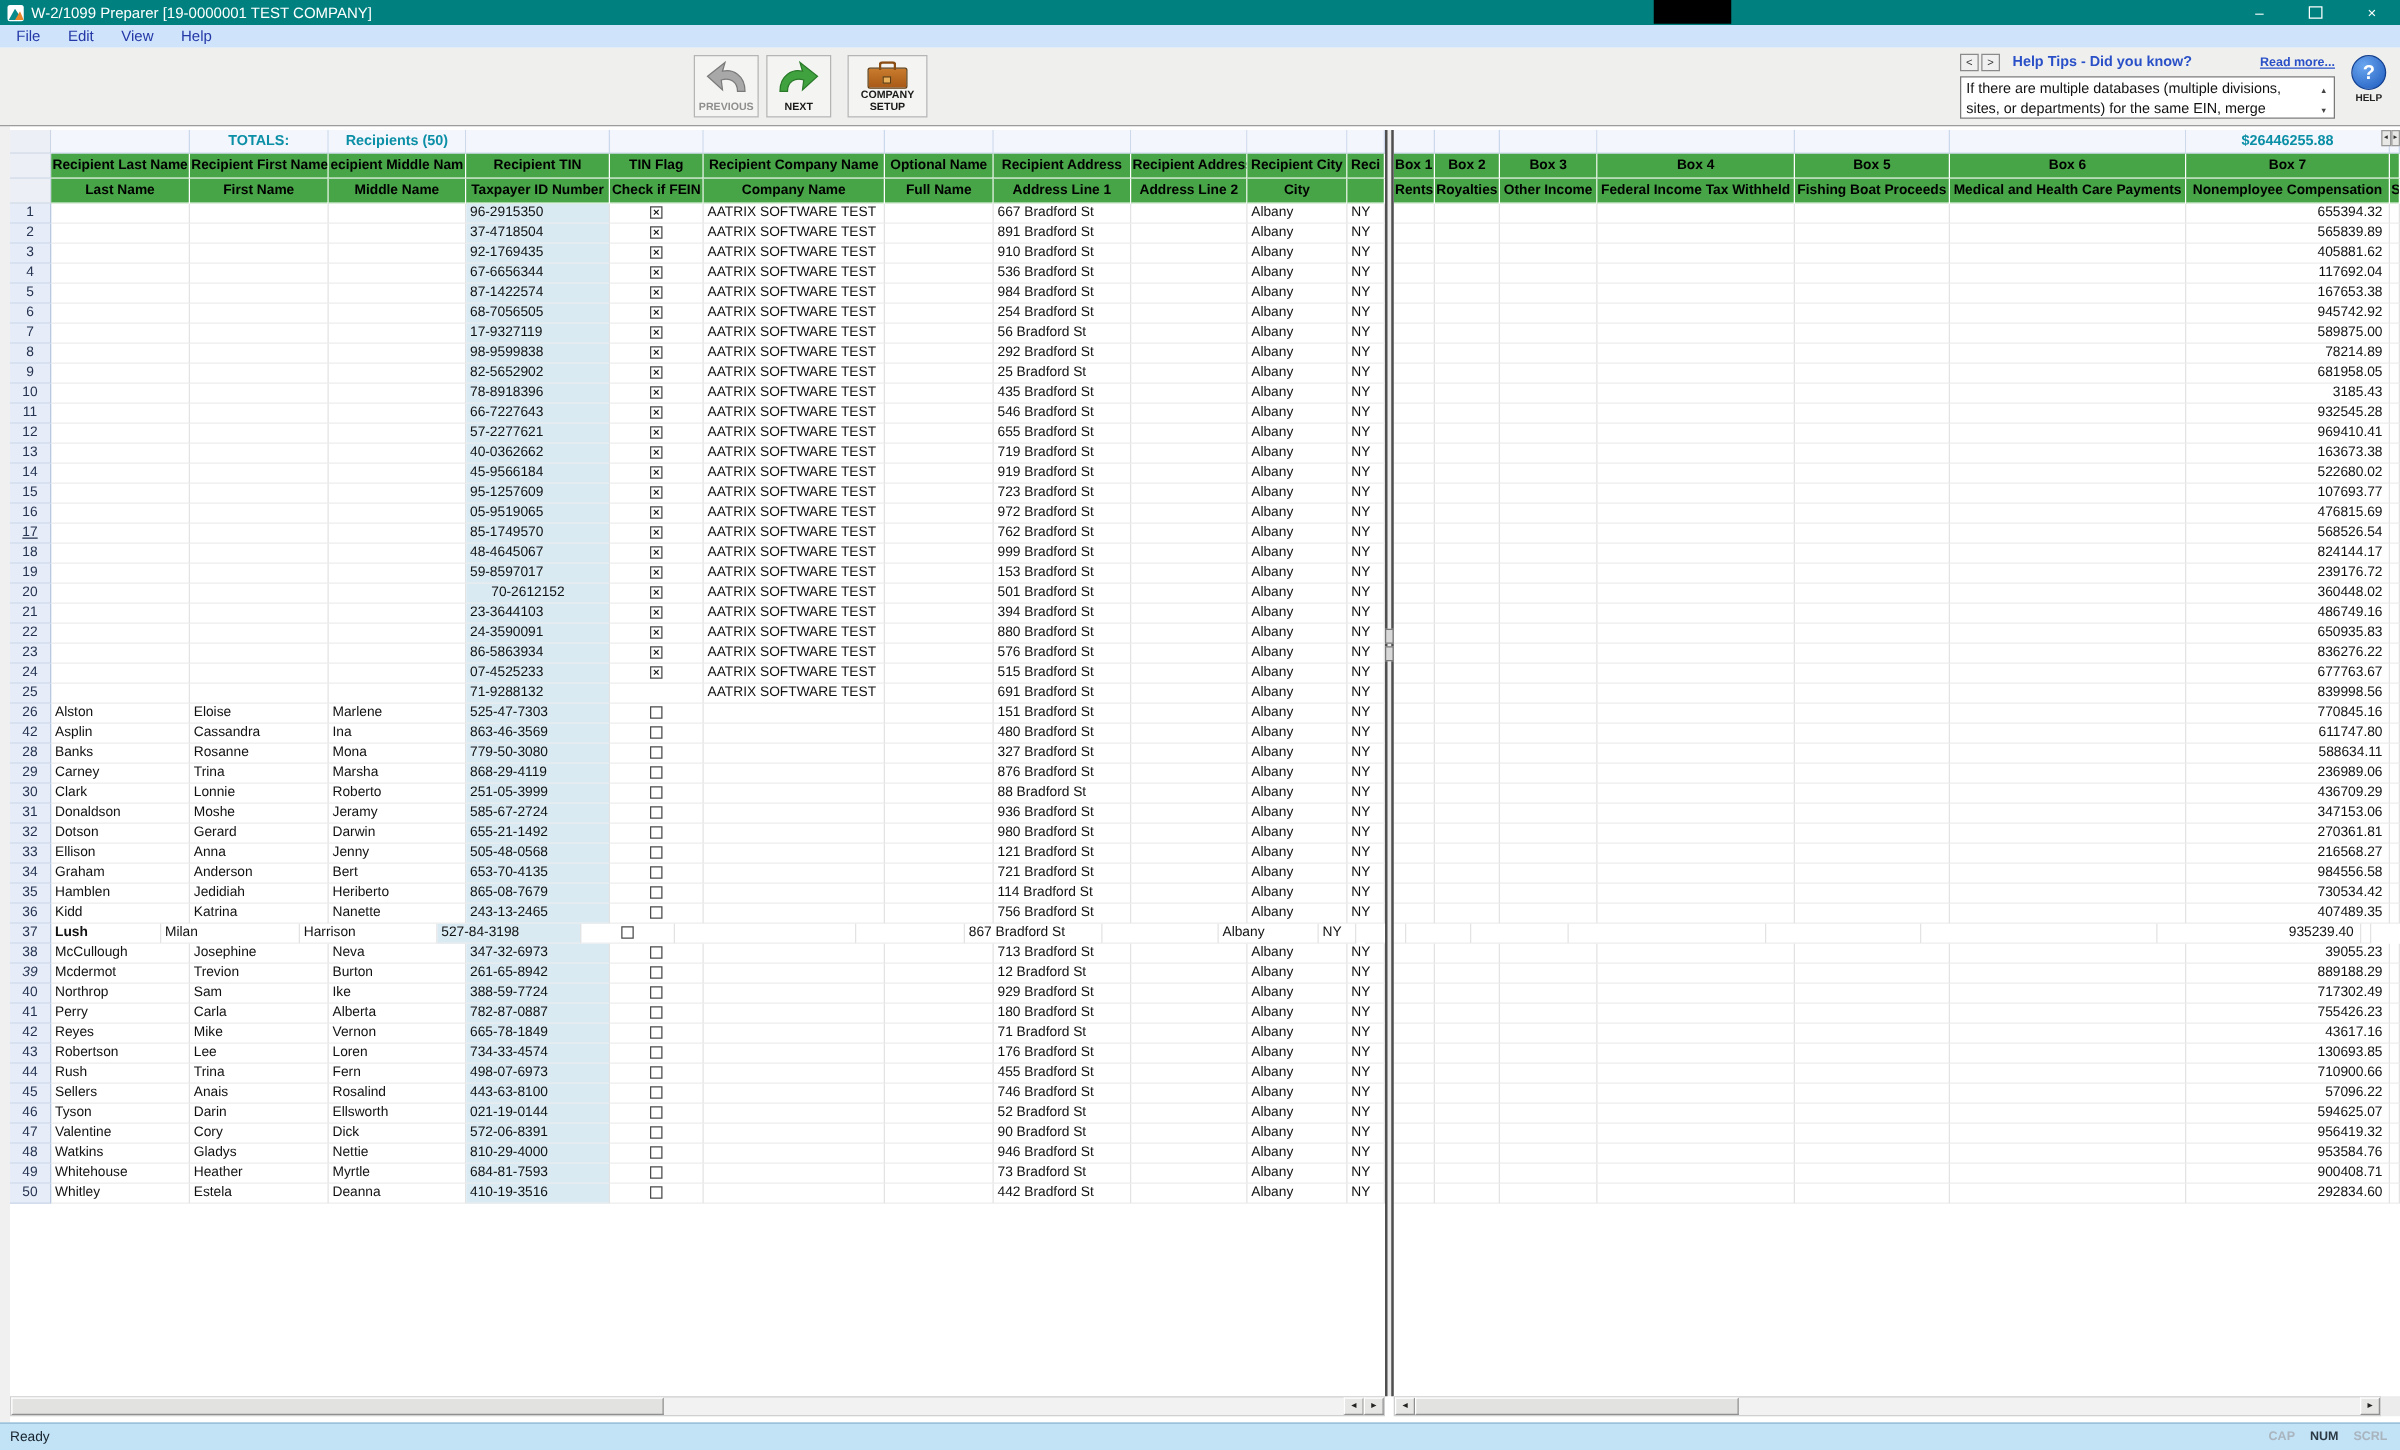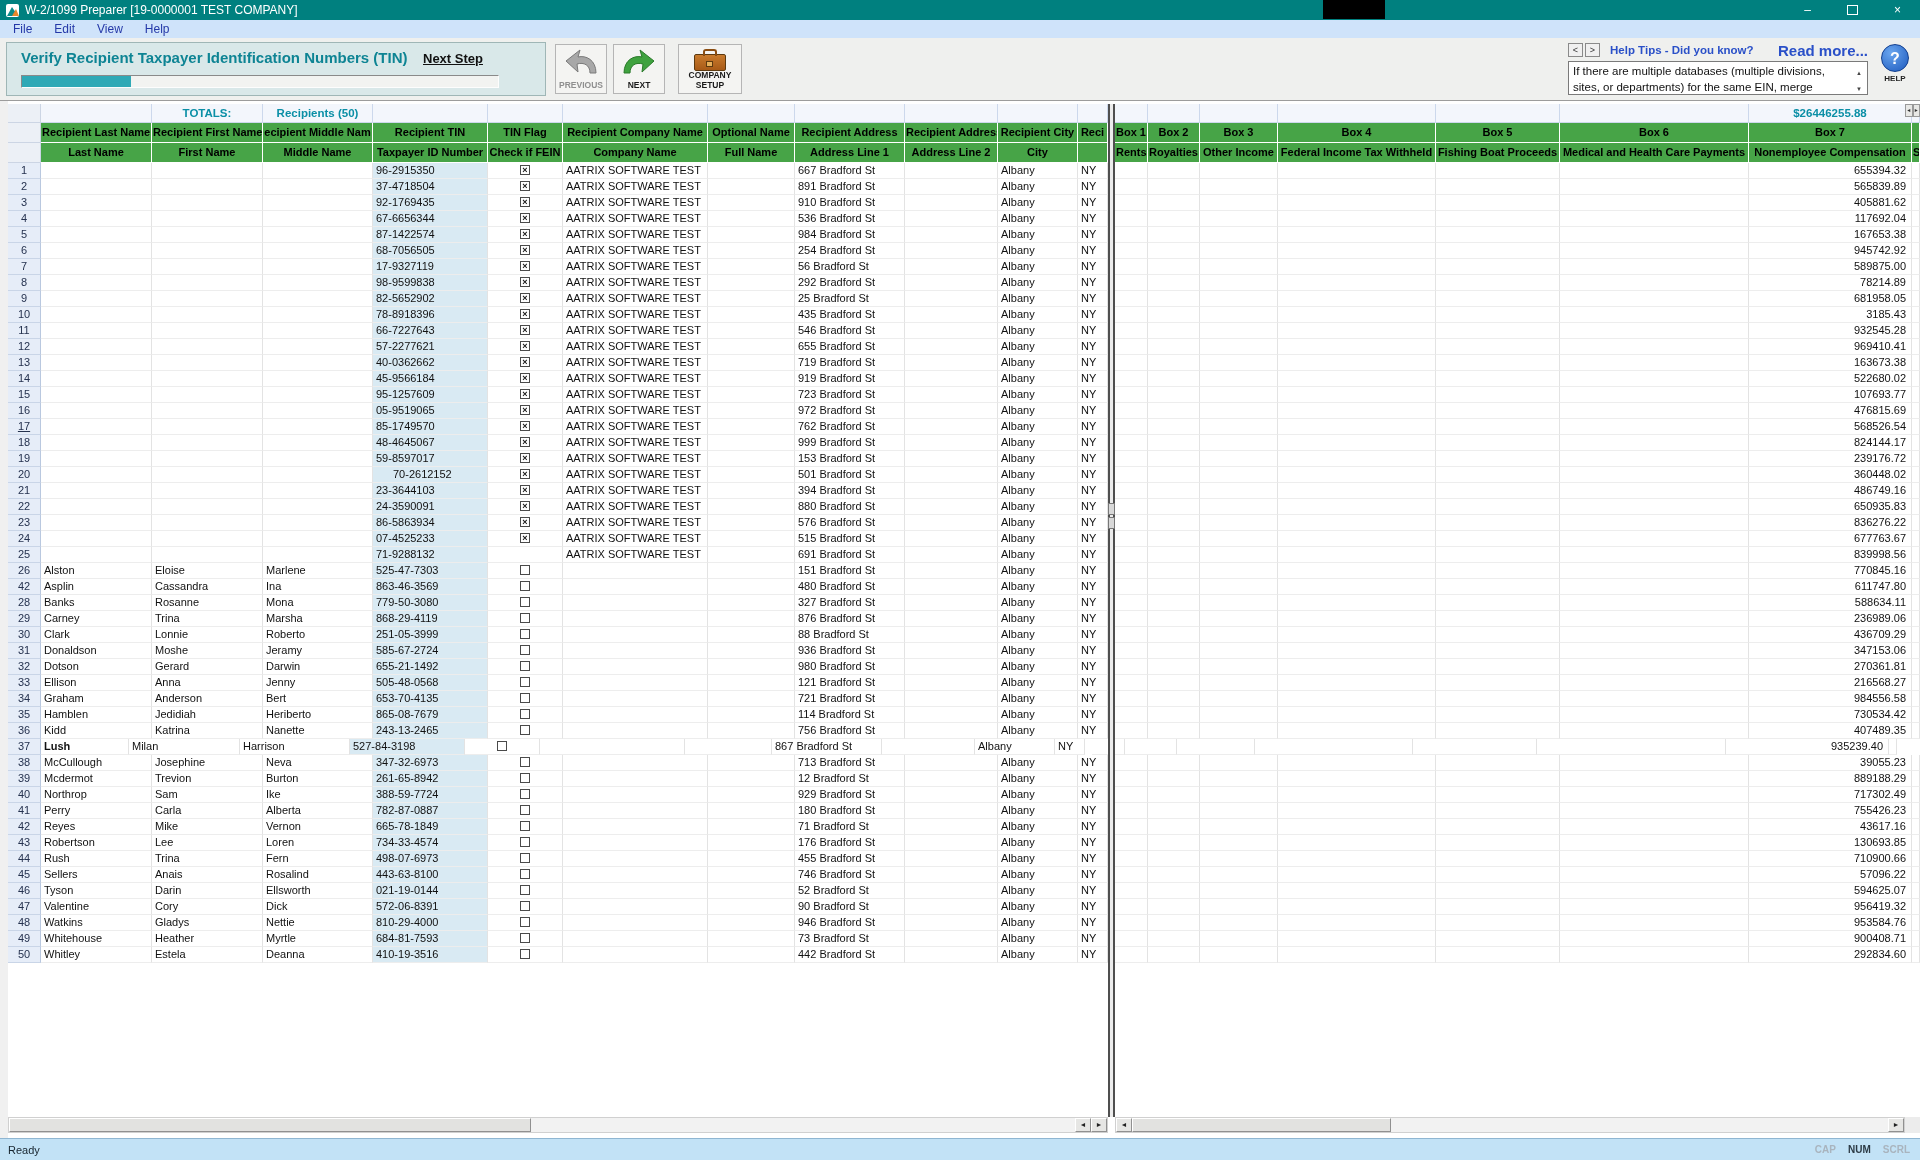--- a/index.html
+++ b/index.html
@@ -28,21 +28,21 @@
   .tbtn{position:absolute;top:6px;width:52px;height:50px;background:#f4f4f2;border:1px solid #b5b5b5;display:flex;flex-direction:column;align-items:center;padding-top:3px;box-sizing:border-box}
   .tbtn-label{font-size:8.5px;font-weight:bold;margin-top:auto;margin-bottom:3px;text-align:center;line-height:1.1}
   .bc{width:30px;height:18px;background:linear-gradient(#c97b2d,#a85a17);border:1px solid #5d3a10;border-radius:2px;position:relative;margin:6px auto 0}
   .bc:before{content:'';position:absolute;top:-6px;left:8px;width:10px;height:5px;border:2px solid #8a4d12;border-bottom:none;border-radius:3px 3px 0 0}
   .bc:after{content:'';position:absolute;top:6px;left:11px;width:5px;height:4px;background:#e8b05a;border:1px solid #5d3a10}
   
   .tips-panel{position:absolute;left:1568px;top:3px;width:300px;height:56px}
   .tips-head{display:flex;align-items:center;height:18px}
   .tip-nav{width:15px;height:14px;border:1px solid #8a8a8a;background:#f0f0f0;font-size:9px;display:flex;align-items:center;justify-content:center;color:#333;box-sizing:border-box}
   .tips-title{color:#2a50c8;font-weight:bold;font-size:11.5px;margin-left:10px;white-space:nowrap}
-  .read-more{color:#2a50c8;font-weight:bold;font-size:15px;margin-left:auto;white-space:nowrap}
+  .read-more{color:#2a50c8;font-weight:bold;font-size:10px;margin-left:auto;text-decoration:underline;white-space:nowrap}
   .tips-box{position:relative;margin-top:2px;height:34px;background:#fff;border:1px solid #7a7a7a;font-size:11.5px;padding:1px 18px 0 4px;line-height:16px;color:#111;box-sizing:border-box}
   .tips-scroll{position:absolute;right:1px;top:1px;bottom:1px;width:14px;display:flex;flex-direction:column;justify-content:space-between;align-items:center;font-size:6px;color:#444;padding:2px 0;box-sizing:border-box}
   .help-btn{position:absolute;left:1874px;top:5px;width:42px;height:52px;text-align:center}
   .help-circle{width:28px;height:28px;border-radius:50%;background:radial-gradient(circle at 35% 30%,#6aa6ef,#1c59bd);border:1px solid #123f8f;color:#fff;font-weight:bold;font-size:16px;line-height:28px;margin:1px auto 2px;box-sizing:border-box}
   .help-label{font-size:8px;font-weight:bold;color:#222}
   
   .left-gutter{position:absolute;left:0;top:101px;width:8px;height:1037px;background:#f0f0f0}
   .grid{position:absolute;left:8px;top:104px;width:1912px;z-index:2}
   .grow{display:flex}
   .gc{box-sizing:border-box;flex:0 0 auto;overflow:hidden;white-space:nowrap;font-size:11px;padding:0 3px;border-right:1px solid #e3e3e3;border-bottom:1px solid #ededed;height:16px;line-height:15px;color:#111}
@@ -92,27 +92,20 @@
 </div>
 
 <div class="menubar">
   <span class="menu-item">File</span>
   <span class="menu-item">Edit</span>
   <span class="menu-item">View</span>
   <span class="menu-item">Help</span>
 </div>
 
 <div class="toolbar">
-  <div class="step-panel">
-    <span class="step-title">Verify Recipient Taxpayer Identification Numbers (TIN)</span>
-    <span class="next-step">Next Step</span>
-    <div class="progress">
-      <div class="progress-fill" id="progress-fill" style="width: 23%;"></div>
-    </div>
-  </div>
   <div class="tbtn" style="left:555px">
     <svg width="36" height="28" viewBox="0 0 34 28">
       <path d="M32 25 C32 12 22 7 14 9 L16 2 L2 13 L14 24 L13 16 C20 14 26 17 26 25 Z" fill="#a8a8a8" stroke="#7a7a7a" stroke-width="1"></path>
     </svg>
     <span class="tbtn-label" style="color:#8f8f8f">PREVIOUS</span>
   </div>
   <div class="tbtn" style="left:613px">
     <svg width="36" height="28" viewBox="0 0 34 28">
       <path d="M2 25 C2 12 12 7 20 9 L18 2 L32 13 L20 24 L21 16 C14 14 8 17 8 25 Z" fill="#3fa23f" stroke="#2a7a2a" stroke-width="1"></path>
     </svg>
@@ -1157,21 +1150,21 @@
       <div class="gc" style="width: 33px;"></div>
       <div class="gc" style="width: 52px;"></div>
       <div class="gc" style="width: 78px;"></div>
       <div class="gc" style="width: 158px;"></div>
       <div class="gc" style="width: 124px;"></div>
       <div class="gc" style="width: 189px;"></div>
       <div class="gc num" style="width: 163px;">39055.23</div>
       <div class="gc" style="width: 8px;"></div>
     </div>
     <div class="grow">
-      <div class="gc rn" style="width: 33px;">39</div>
+      <div class="gc rn" style="width: 33px; font-style: italic;">39</div>
       <div class="gc" style="width: 111px;">Mcdermot</div>
       <div class="gc" style="width: 111px;">Trevion</div>
       <div class="gc" style="width: 110px;">Burton</div>
       <div class="gc tin-d" style="width: 115px;">261-65-8942</div>
       <div class="gc" style="width: 75px;">
         <div class="cb"></div>
       </div>
       <div class="gc" style="width: 145px;"></div>
       <div class="gc" style="width: 87px;"></div>
       <div class="gc" style="width: 110px;">12 Bradford St</div>

